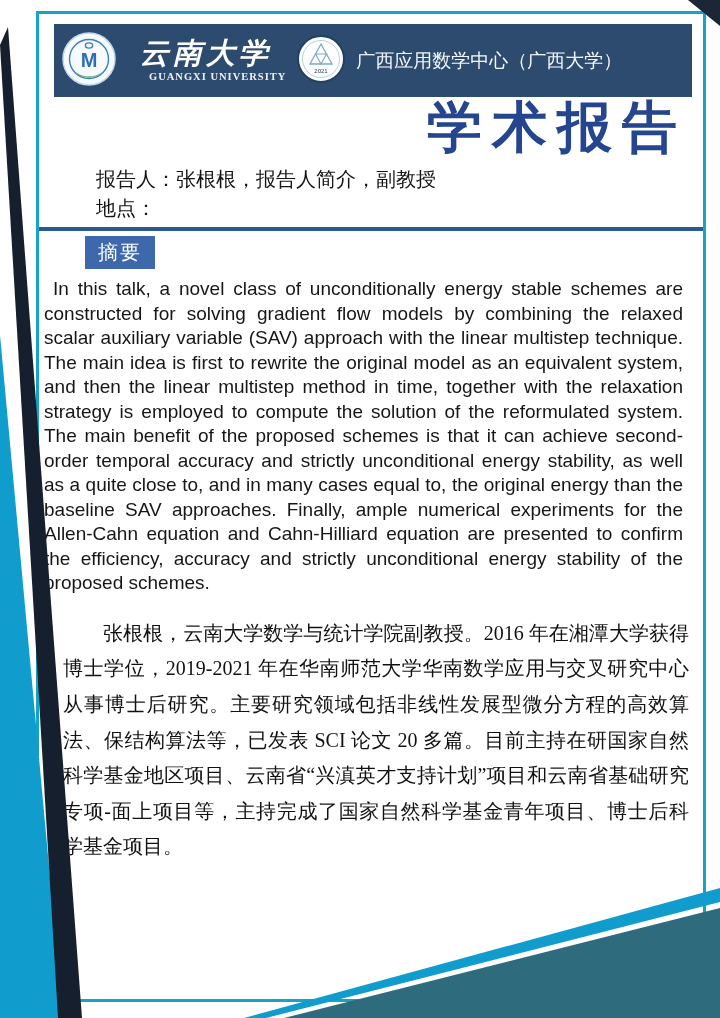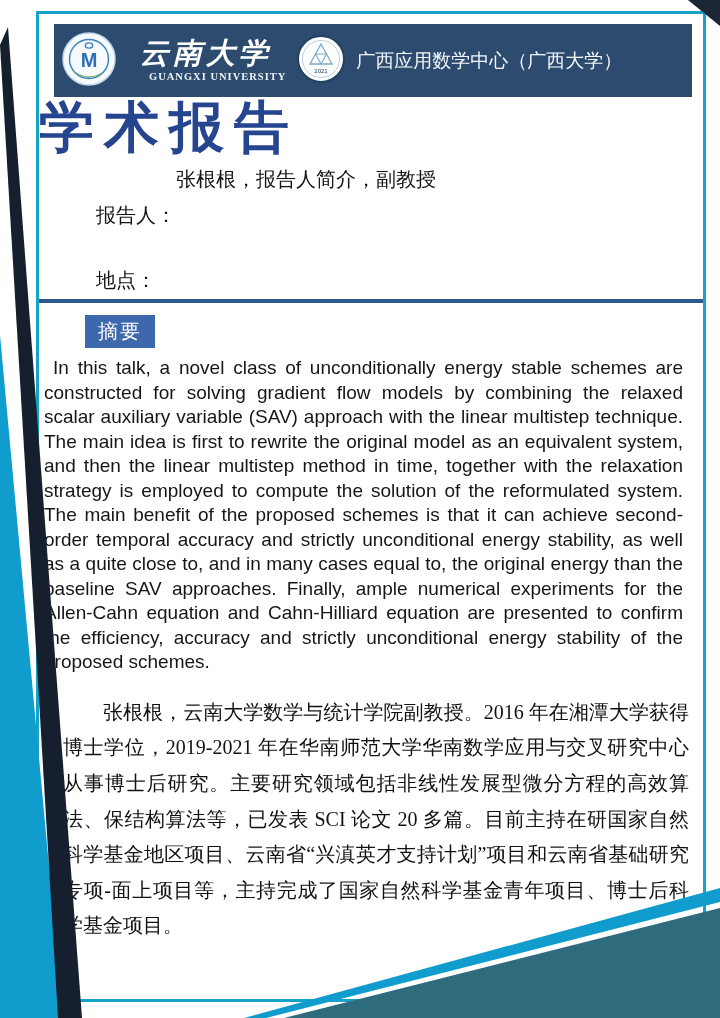--- a/index.html
+++ b/index.html
@@ -43,38 +43,38 @@
     color:#dfe8f1;font-size:9px;margin-top:5px;white-space:nowrap;
     font-family:"Liberation Sans","DejaVu Sans",sans-serif;
   }
   .center-name{
     color:#f2f6fa;font-size:19px;white-space:nowrap;margin-left:2px;
     font-family:"Liberation Sans","DejaVu Sans",sans-serif;
   }
 
   
   .poster-title{
-    margin:2px 16px 0 0;text-align:left;color:#26458f;
+    margin:2px 16px 0 0;text-align:right;color:#26458f;
     font-size:55px;font-weight:bold;letter-spacing:10px;line-height:1.06;
   }
 
   
   .info{margin:8px 28px 0 57px;font-size:20px;color:#141414;}
   .info-row{display:flex;line-height:1.45;}
-  .info-label{white-space:nowrap;margin-top:36px;}
+  .info-label{white-space:nowrap;}
   .info-value{max-width:545px;}
 
   .divider{height:4px;background:#2d5a8e;border:none;margin:4px 0 0 0;}
 
   
   .badge{
     display:inline-block;background:#3e68ac;color:#ffffff;
     font-size:20px;padding:3px 13px;letter-spacing:2px;
   }
-  .abstract-badge{margin:12px 0 0 46px;}
+  .abstract-badge{margin:5px 0 0 46px;}
   .abstract-body{
     margin:8px 20px 0 5px;font-size:19px;line-height:1.29;color:#161616;
     text-align:justify;text-indent:9px;
     font-family:"Liberation Sans","DejaVu Sans",sans-serif;
   }
 
   
   .bio-badge{margin:14px 0 0 62px;font-size:21px;padding:5px 15px;}
   .bio-body{
     margin:20px 14px 0 24px;font-size:20px;line-height:1.78;color:#111111;

